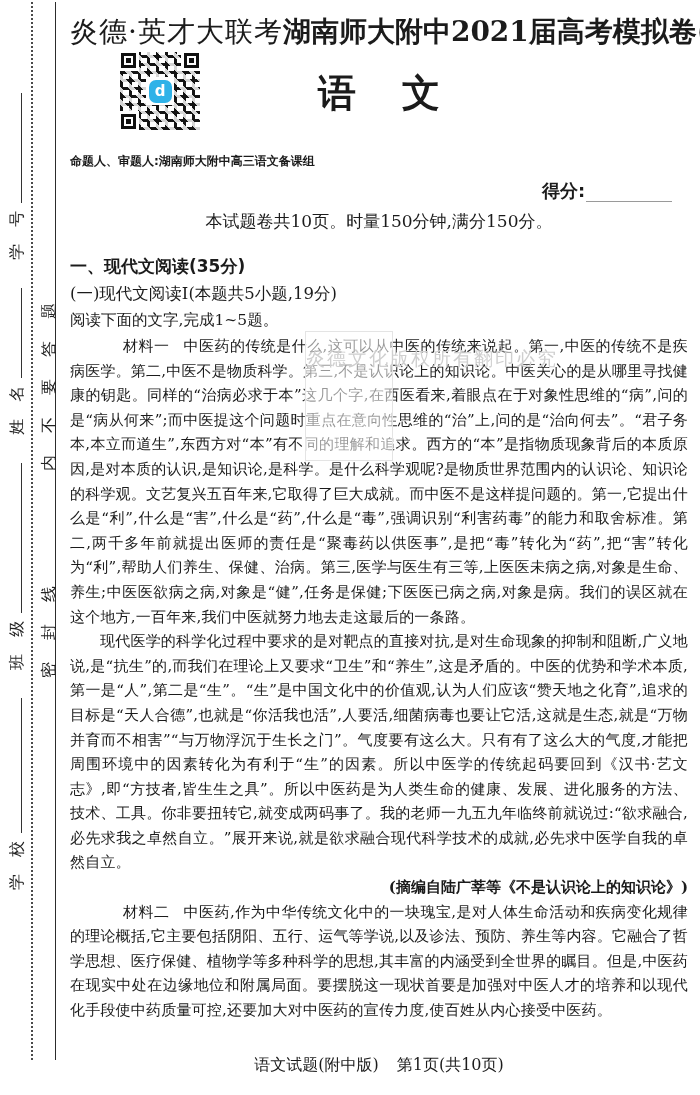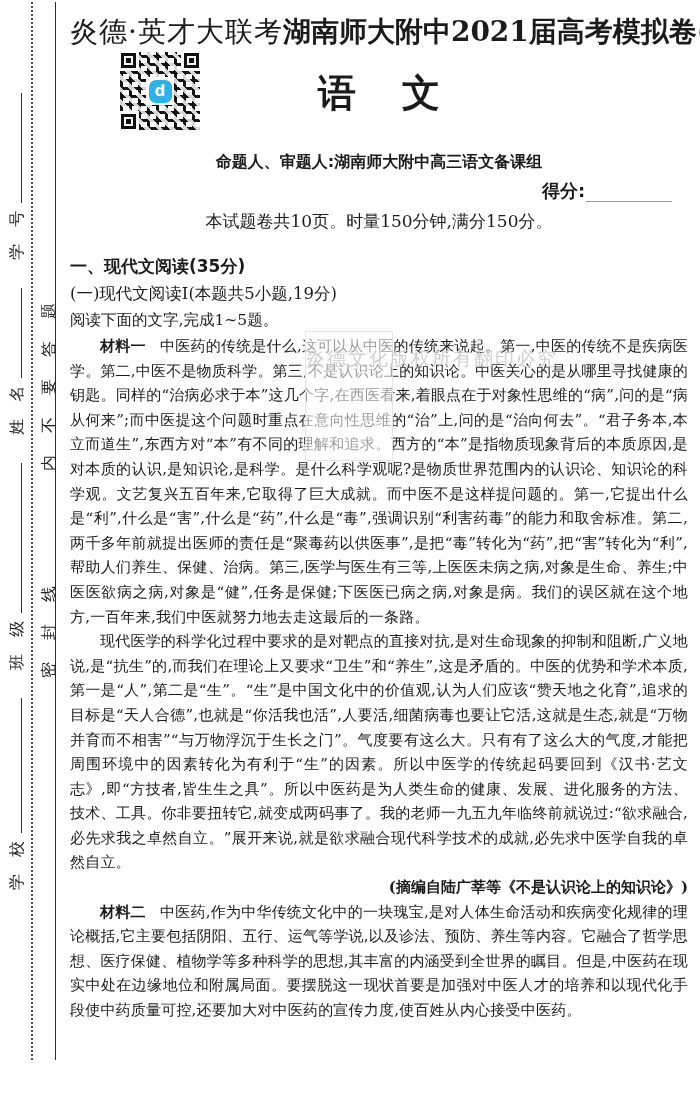--- a/index.html
+++ b/index.html
@@ -57,39 +57,39 @@
     background:#fff; box-shadow:0 0 0 3px #fff; }
   .qr-finder::after { content:""; position:absolute; inset:2px; background:#101010; }
   .qr-finder.tl { left:1px; top:1px; } .qr-finder.tr { right:1px; top:1px; }
   .qr-finder.bl { left:1px; bottom:1px; }
   .qr-logo { position:absolute; left:50%; top:50%; transform:translate(-50%,-50%);
     width:28px; height:28px; background:#fff; display:flex; align-items:center; justify-content:center; }
   .qr-logo .d { width:23px; height:23px; border-radius:7px; background:#2fb2e8; color:#fff;
     font-family:"DejaVu Sans","Liberation Sans",sans-serif; font-weight:700; font-size:15px;
     display:flex; align-items:center; justify-content:center; }
 
-  .setters-line { text-align:center; font-family:"DejaVu Sans","Liberation Sans",sans-serif;
-    font-weight:700; font-size:16px; line-height:27px; margin:4px 0 0; }
+  .setters-line { font-family:"DejaVu Sans","Liberation Sans",sans-serif;
+    font-weight:700; font-size:12px; line-height:27px; margin:4px 0 0; }
 
   .score-row { position:relative; height:34px; }
   .score-label { position:absolute; left:472px; top:4px;
     font-family:"DejaVu Sans","Liberation Sans",sans-serif; font-weight:700; font-size:18px; }
   .score-blank { position:absolute; left:516px; top:26px; width:86px; height:0;
     border-bottom:1.6px solid #9a9a9a; }
 
   .paper-info { text-align:center; font-size:17px; line-height:24px; margin:0 0 9px; }
 
   .h-section { font-family:"DejaVu Sans","Liberation Sans",sans-serif; font-weight:700;
     font-size:17px; line-height:27px;margin-top:20px; }
   .h-sub { font-weight:400; font-size:16.5px; line-height:27px; }
   .instruction { font-size:15.5px; line-height:27px; }
 
   .body-para { font-size:15px; line-height:24.6px; text-align:justify; text-indent:2em;
     letter-spacing:.2px; }
-  .material-label { font-weight:700; margin-right:.95em; }
+  .material-label { font-weight:400; margin-right:.95em;margin-left:23px; }
   .attribution { font-size:15px; line-height:24.6px; text-align:right; font-weight:700; }
 
   .page-footer { position:absolute; left:70px; top:1055px; width:618px; text-align:center;
     font-size:16px; }
   .page-footer .gap { display:inline-block; width:18px; }
 
   
   .watermark { position:absolute; left:305px; top:331px; width:88px; height:130px;
     background:rgba(255,255,255,.55); border:1px solid #e4e4e4;
     display:flex; flex-direction:row; justify-content:space-between;
@@ -163,14 +163,17 @@
     <p class="body-para"><span class="material-label">材料二</span><span>中医药,作为中华传统文化中的一块瑰宝,是对人体生命活动和疾病变化规律的理论概括,它主要包括阴阳、五行、运气等学说,以及诊法、预防、养生等内容。它融合了哲学思想、医疗保健、植物学等多种科学的思想,其丰富的内涵受到全世界的瞩目。但是,中医药在现实中处在边缘地位和附属局面。要摆脱这一现状首要是加强对中医人才的培养和以现代化手段使中药质量可控,还要加大对中医药的宣传力度,使百姓从内心接受中医药。</span></p>
 
   </div>
 
   <div class="watermark">
     <div>炎德文化</div>
     <div>版权所有</div>
     <div>翻印必究</div>
   </div>
 
+  <div class="page-footer">
+    <span>语文试题(附中版)</span><span class="gap"></span><span>第1页(共10页)</span>
+  </div>
 
 </div>
 
 </body></html>

